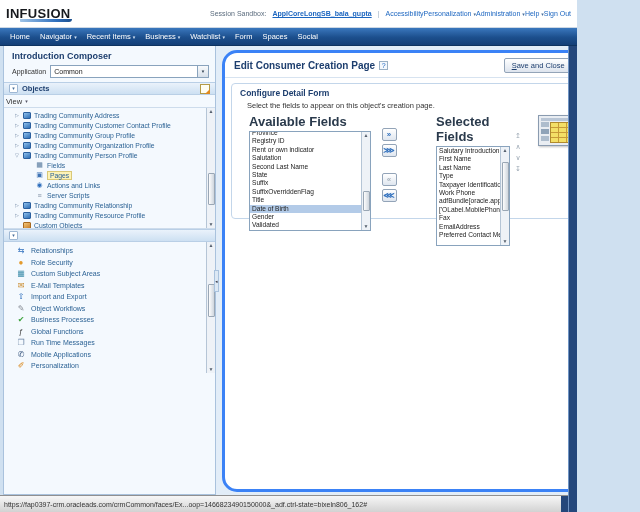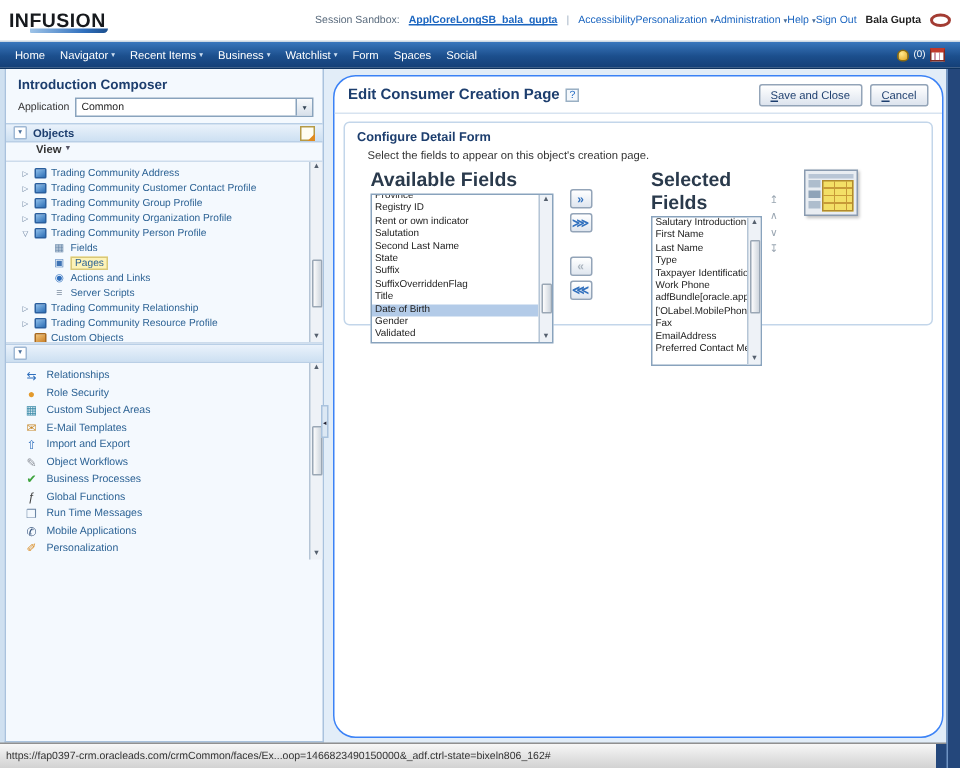--- a/index.html
+++ b/index.html
@@ -1,17 +1,17 @@
 <!DOCTYPE html>
 <html><head>
 <meta charset="utf-8">
 <style>
   * { margin:0; padding:0; box-sizing:border-box; font-family:"Liberation Sans", sans-serif; }
   html,body { width:640px; height:512px; overflow:hidden; background:#cfe0f0; }
-  .screen { position:relative; width:640px; height:512px; background:#cfe0f0; overflow:hidden; }
+  .screen { position:relative; width:577px; height:512px; background:#cfe0f0; overflow:hidden; }
 
   
   .top-header { position:absolute; top:0; left:0; width:640px; height:28px; background:#fff;
     border-bottom:1px solid #cdd8e4; display:flex; justify-content:space-between; align-items:center; padding:0 6px; }
   .logo { display:flex; flex-direction:column; }
   .logo-text { font-size:13px; font-weight:bold; color:#16191d; letter-spacing:.3px; }
   .logo-swoosh { height:3px; width:52px; margin:-2px 0 0 14px; border-radius:0 0 8px 2px;
     background:linear-gradient(90deg,#9fc4e8,#2f6fbd 70%,#1c4f8d); }
   .top-right { display:flex; align-items:center; gap:6px; font-size:7px; color:#1c66c0; }
   .sess-label { color:#5a6b7d; }
@@ -51,22 +51,22 @@
     background:linear-gradient(#f8fafc,#d7e0ea); display:flex; align-items:center; justify-content:center;
     font-size:4.5px; color:#345; }
   .sec-header { height:13px; background:linear-gradient(#eaf2fb,#cde0f2); border-top:1px solid #b9cfe6;
     border-bottom:1px solid #b9cfe6; display:flex; align-items:center; padding:0 5px; gap:4px; }
   .disc { font-size:5px; color:#4a6f9b; width:9px; height:9px; border:1px solid #9fb8d4; background:#fff;
     display:flex; align-items:center; justify-content:center; border-radius:1px; line-height:1; }
   .sec-title { font-size:7.5px; font-weight:bold; color:#1d3e6e; flex:1; }
   .note-icon { width:10px; height:10px; background:#fffdf2; border:1px solid #b59a46; position:relative; }
   .note-icon::after { content:""; position:absolute; right:-1px; bottom:-1px; width:0; height:0;
     border-left:5px solid transparent; border-bottom:5px solid #e08a1e; }
-  .view-row { height:13px; border-bottom:1px solid #cddcec; display:flex; align-items:flex-start;
-    padding-left:20px; gap:3px; font-size:7.5px; color:#333;font-weight:bold; }
+  .view-row { height:13px; border-bottom:1px solid #cddcec; display:flex; align-items:center;
+    padding-left:2px; gap:3px; font-size:7.5px; color:#333; }
   .view-row .arr { font-size:5px; color:#556; }
 
   .tree { position:relative; height:121px; border-bottom:1px solid #cddcec; padding-top:2px; overflow:hidden; }
   .trow { display:flex; align-items:center; height:10px; gap:3px; padding-left:10px; font-size:6.8px; color:#2d6395; white-space:nowrap; }
   .trow .arrow { width:6px; font-size:5px; color:#6c83a0; text-align:center; }
   .cube { width:8px; height:7px; border-radius:1px; background:linear-gradient(145deg,#8fc0ec,#2d6eb5);
     border:1px solid #2a5f9e; flex:none; }
   .cube.custom { background:linear-gradient(145deg,#f4c77a,#c87f2a); border-color:#a86a20; }
   .trow.child { padding-left:31px; }
   .cicon { width:9px; text-align:center; font-size:7px; flex:none; }
@@ -82,21 +82,21 @@
   .sb-track { flex:1; width:7px; position:relative; margin:1px 0; align-self:center; }
   .sb-thumb { position:absolute; left:0; width:7px; background:linear-gradient(90deg,#fdfdfd,#cfd6de);
     border:1px solid #9aa7b5; border-radius:1px; }
 
   .splitter { position:absolute; left:214px; top:224px; width:5px; height:22px; background:#dce8f4;
     border:1px solid #a9c2dd; font-size:4.5px; color:#223; display:flex; align-items:center; justify-content:center; z-index:5; }
 
   
   .main { flex:1; position:relative; background:#e2edf8; }
   .main-card { position:absolute; left:6px; top:4px; right:2px; bottom:3px; background:#fff;
-    border:1px solid #3b82f6; border-radius:15px; overflow:hidden; }
+    border:3px solid #3b82f6; border-radius:15px; overflow:hidden; }
   .title-row { display:flex; align-items:center; height:25px; border-bottom:1px solid #d7e3f0; padding:0 9px; gap:4px; }
   .main-title { font-size:10px; font-weight:bold; color:#1d3e6e; }
   .help-icon { width:9px; height:9px; border:1px solid #9ab0c4; font-size:7px; color:#1c66c0; background:#f4f8fc;
     display:inline-flex; align-items:center; justify-content:center; line-height:1; }
   .title-btns { margin-left:auto; display:flex; gap:5px; }
   .btn { display:inline-block; height:15px; line-height:13px; padding:0 7px; font-size:7.5px; color:#1d3e6e;
     background:linear-gradient(#ffffff,#dde4ee); border:1px solid #93a4b8; border-radius:2px; }
   .btn::first-letter { text-decoration:underline; }
   .tab-strip { margin:5px 6px 0 6px; height:14px; background:#e0ebf7; border:1px solid #c0d4ea; border-radius:3px;
     display:flex; align-items:center; gap:6px; padding:0 10px; font-size:7.5px; }

